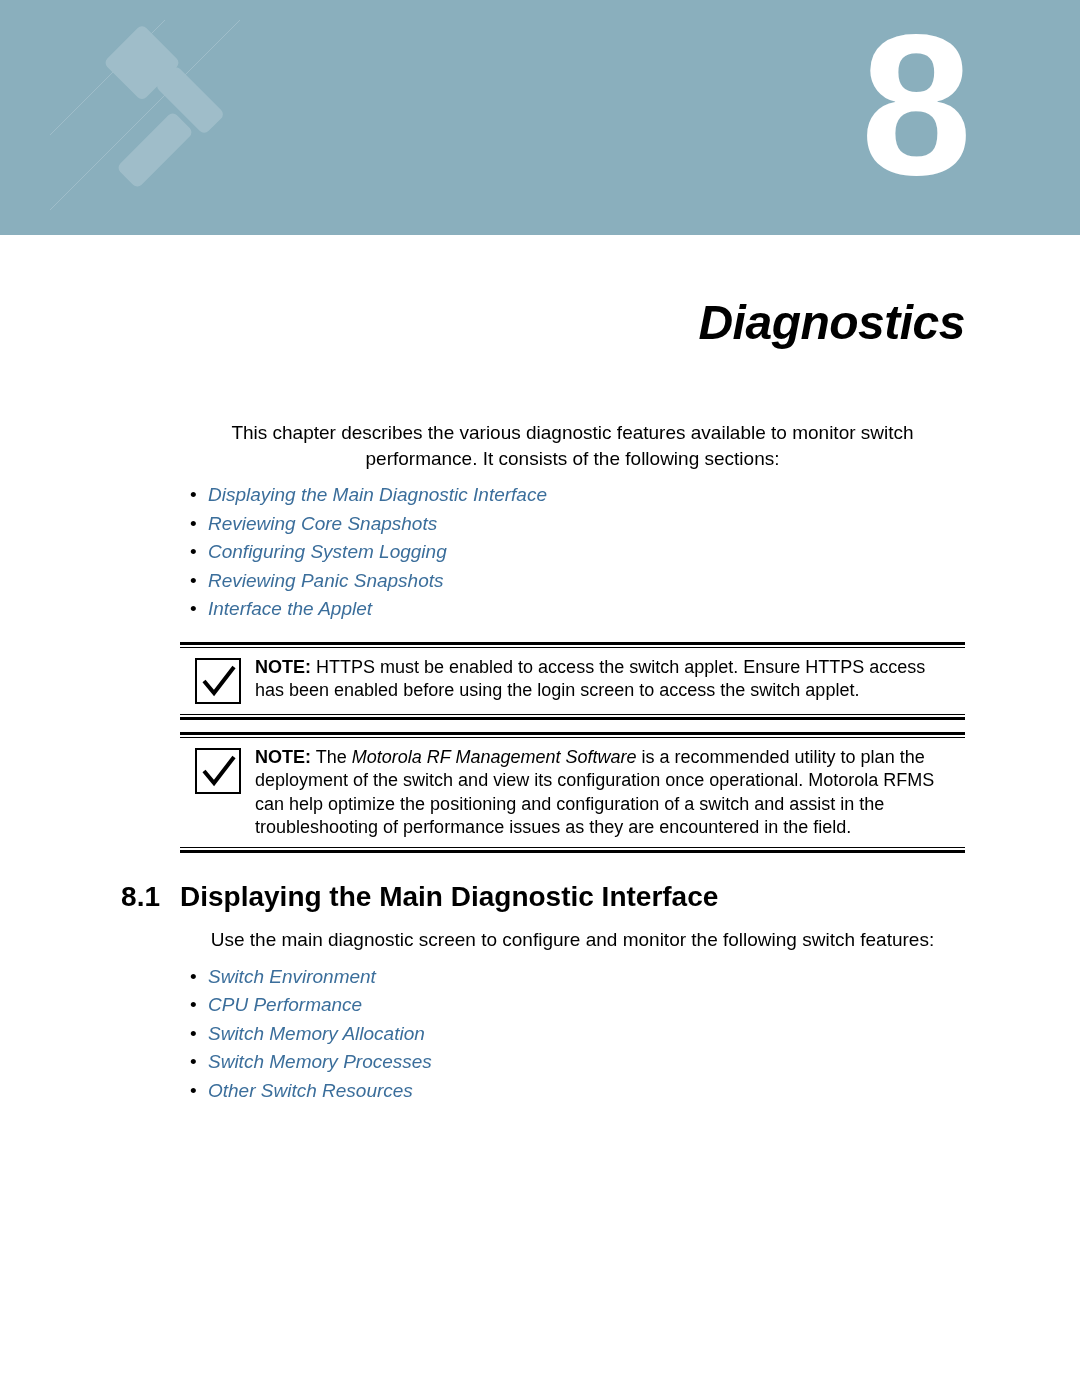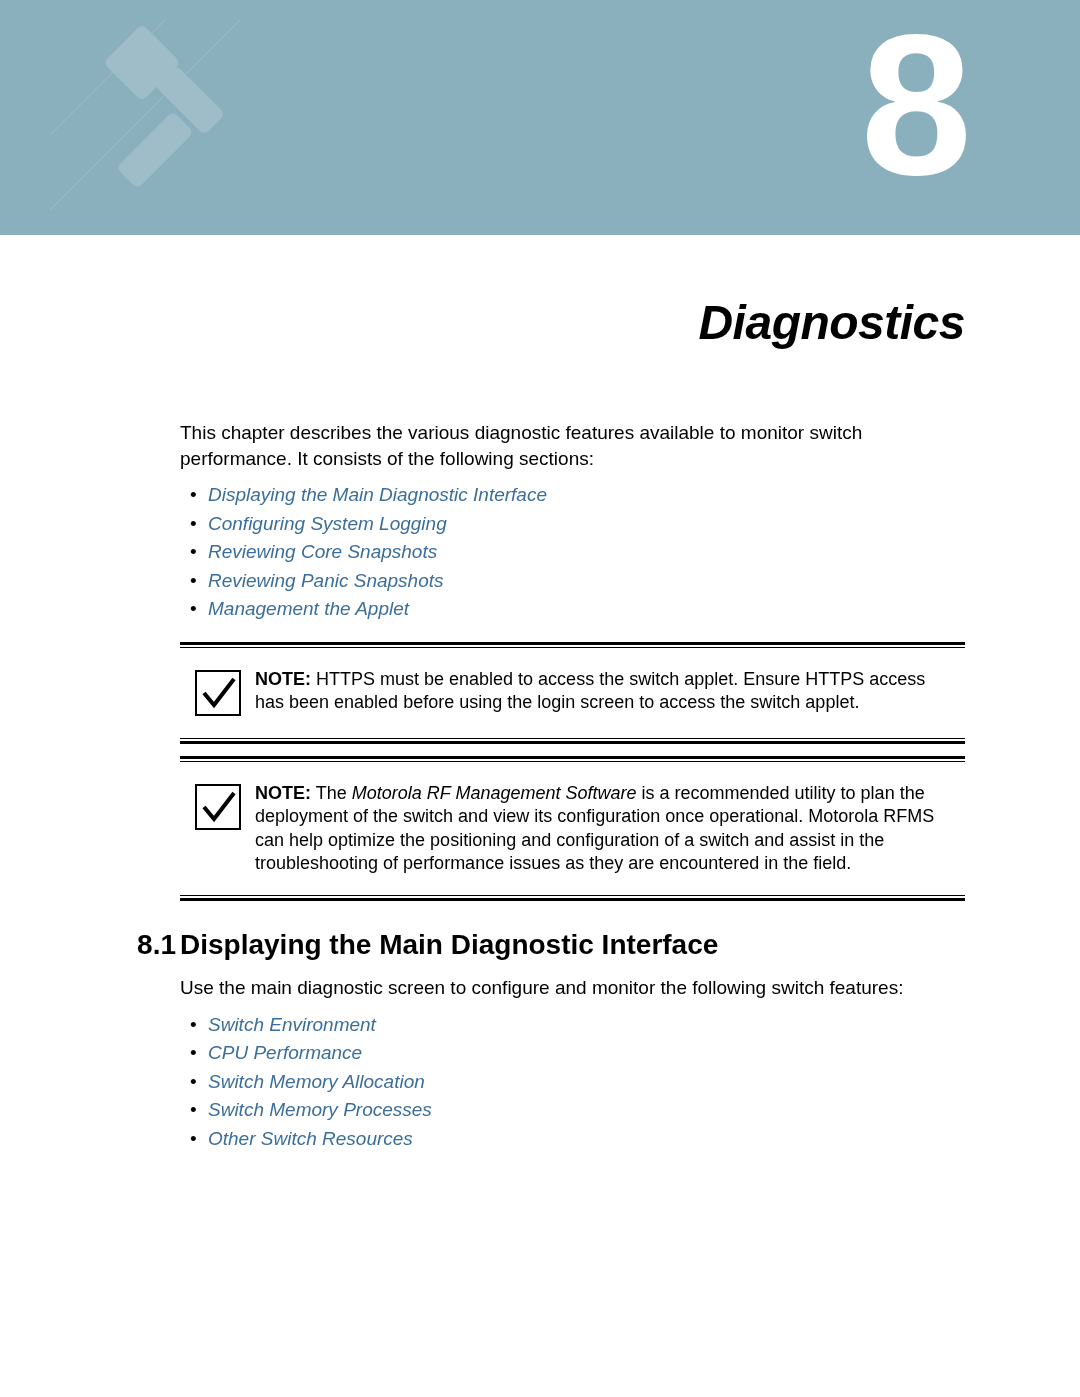--- a/index.html
+++ b/index.html
@@ -49,20 +49,21 @@
     margin-top: 60px;
     margin-bottom: 70px;
     font-stretch: condensed;
     letter-spacing: -0.5px;
     padding-right: 0;
   }
   .intro {
     font-size: 19px;
     line-height: 1.35;
     margin-bottom: 10px;
+    text-align: center;
   }
   ul.link-list {
     list-style: none;
     margin: 6px 0 18px 0;
   }
   ul.link-list li {
     font-size: 19px;
     line-height: 1.5;
     padding-left: 28px;
     position: relative;
@@ -85,21 +86,21 @@
     border-bottom: 3px solid #000;
     margin: 12px 0;
     padding: 0;
   }
   .note-inner {
     border-top: 1px solid #000;
     border-bottom: 1px solid #000;
     margin: 2px 0;
     display: flex;
     align-items: flex-start;
-    padding: 18px 0;
+    padding: 6px 0;
   }
   .note-icon-cell {
     width: 75px;
     flex: 0 0 75px;
     display: flex;
     align-items: center;
     justify-content: center;
     padding: 4px 0;
   }
   .check-box {
@@ -125,21 +126,21 @@
     margin-bottom: 14px;
     margin-left: -60px;
   }
   .section-num {
     font-family: "Arial Narrow", Arial, sans-serif;
     font-weight: 700;
     font-size: 28px;
     font-stretch: condensed;
     width: 60px;
     text-align: right;
-    padding-right: 4px;
+    padding-right: 20px;
   }
   .section-title {
     font-family: "Arial Narrow", Arial, sans-serif;
     font-weight: 700;
     font-size: 28px;
     font-stretch: condensed;
   }
 </style>
 </head>
 <body>
@@ -158,24 +159,24 @@
 </div>
 
 <div class="content">
 
   <h1 class="chapter-title">Diagnostics</h1>
 
   <p class="intro">This chapter describes the various diagnostic features available to monitor switch performance. It consists of the following sections:</p>
 
   <ul class="link-list">
     <li><a href="#">Displaying the Main Diagnostic Interface</a></li>
+    <li><a href="#">Reviewing Core Snapshots</a></li>
     <li><a href="#">Configuring System Logging</a></li>
-    <li><a href="#">Reviewing Core Snapshots</a></li>
     <li><a href="#">Reviewing Panic Snapshots</a></li>
-    <li><a href="#">Management the Applet</a></li>
+    <li><a href="#">Interface the Applet</a></li>
   </ul>
 
   <div class="note-block">
     <div class="note-inner">
       <div class="note-icon-cell">
         <div class="check-box">
           <svg viewBox="0 0 36 36">
               <path d="M4 18 L14 30 L34 4" stroke="#000" stroke-width="4" fill="none"></path>
             </svg>
         </div>

